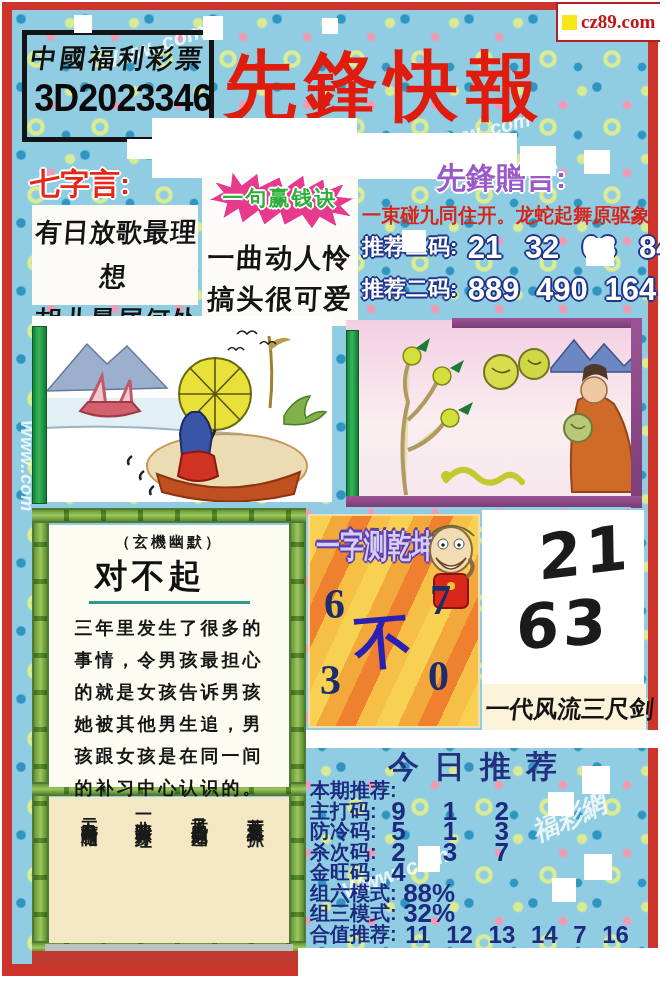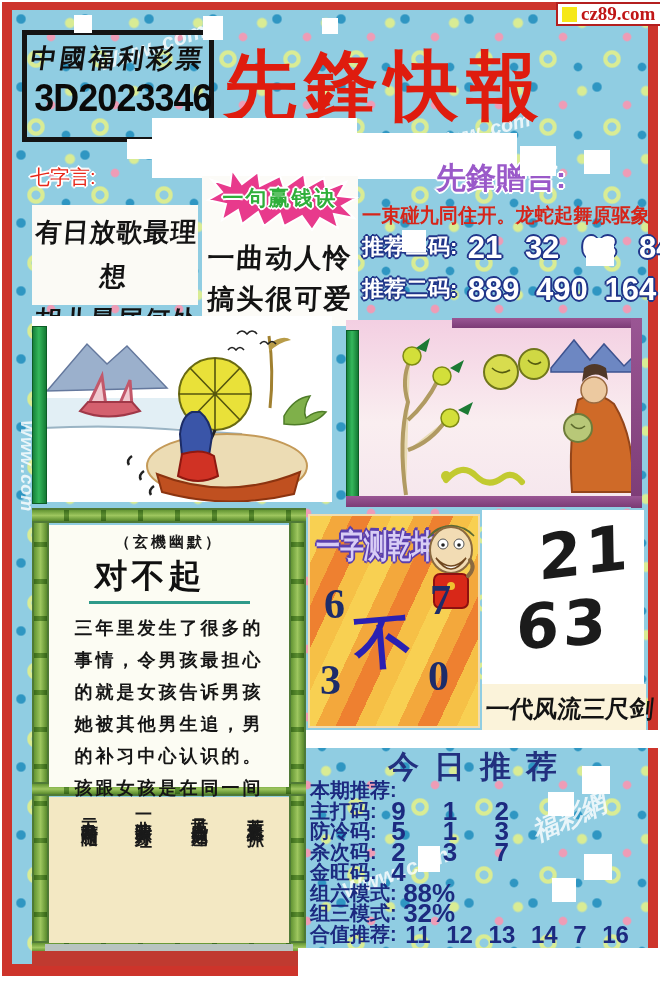--- a/index.html
+++ b/index.html
@@ -17,30 +17,30 @@
  radial-gradient(circle at 58px 13px,#d9ec94 4px,rgba(0,0,0,0) 6px);
  background-size:64px 68px}
 .frame{left:2px;top:2px;width:656px;height:974px;background:#cd342b}
 .paper{left:12px;top:10px;width:636px;height:954px}
 
 .ow{text-shadow:-2px 0 #fff,2px 0 #fff,0 -2px #fff,0 2px #fff,-1px -1px #fff,1px -1px #fff,-1px 1px #fff,1px 1px #fff}
 .onavy{color:#fff;text-shadow:-2px 0 #21368a,2px 0 #21368a,0 -2px #21368a,0 2px #21368a,-1px -1px #21368a,1px -1px #21368a,-1px 1px #21368a,1px 1px #21368a}
 .wm{color:rgba(255,255,255,.8);font-style:italic;font-weight:bold;pointer-events:none}
 .sq{position:absolute;background:#fff}
 
-.badge{left:556px;top:2px;width:108px;height:24px;background:#fff;border:2px solid #b41f1f;
+.badge{left:556px;top:2px;width:108px;height:40px;background:#fff;border:2px solid #b41f1f;
  display:flex;align-items:center;gap:4px;padding:0 4px}
 .badge .ysq{width:15px;height:15px;background:#f6e818}
 .badge .bt{color:#c01616;font-size:19px;font-family:"Liberation Serif",serif;font-weight:bold}
 .lotto{left:22px;top:30px;width:192px;height:112px;border:5px solid #141414;text-align:center;padding-top:6px}
 .issuer{font-size:26px;font-weight:bold;color:#101010;letter-spacing:3px;transform:skewX(-8deg)}
 .issue{font-size:39px;font-weight:bold;color:#0a0a0a;letter-spacing:-1px;transform:scaleX(.92)}
 .title{left:224px;top:36px;width:436px;font-size:76px;font-weight:bold;color:#df1c0e;
  letter-spacing:8px;white-space:nowrap;transform:scaleX(.96);transform-origin:left top}
-.lab7{left:30px;top:164px;font-size:20px;font-weight:normal;color:#e82618}
+.lab7{left:30px;top:164px;font-size:30px;font-weight:bold;color:#e82618}
 .labgift{left:436px;top:158px;font-size:30px;font-weight:bold;color:#9a59c9}
 
 .pbox1{left:32px;top:205px;width:166px;height:100px;background:#fbfaf5;text-align:center;padding-top:6px}
 .pbox1 div{font-size:26px;font-weight:bold;color:#131313;line-height:44px;letter-spacing:1px;transform:skewX(-4deg)}
 .pbox2{left:202px;top:176px;width:156px;height:150px;background:#fcfbf7;text-align:center}
 .pbox2 .ln{font-size:27px;font-weight:bold;color:#131313;line-height:41px;letter-spacing:2px;transform:skewX(-3deg)}
 .burst{left:200px;top:168px;width:160px;height:64px}
 .burst .btxt{position:absolute;left:0;top:16px;width:160px;text-align:center;font-size:21px;font-weight:bold;color:#2faf3a;letter-spacing:2px}
 
 .motto{left:362px;top:202px;width:292px;font-size:20px;font-weight:bold;color:#d6251a;white-space:nowrap;transform:scaleX(.96);transform-origin:left top}
@@ -205,22 +205,22 @@
   <div class="abs bamH" style="left:32px;top:941px;width:274px;height:13px"></div>
 
   <div class="abs humor">
     <div class="hd kai">（玄機幽默）</div>
     <div><span class="ttl kai">对不起</span></div>
     <div class="story kai">
       <div>三年里发生了很多的</div>
       <div>事情，令男孩最担心</div>
       <div>的就是女孩告诉男孩</div>
       <div>她被其他男生追，男</div>
+      <div>孩跟女孩是在同一间</div>
       <div>的补习中心认识的。</div>
-      <div>孩跟女孩是在同一间</div>
     </div>
   </div>
 
   <div class="abs vpoem">
     <div class="vcol" style="left:192px">黄忠老将一二抓</div>
     <div class="vcol" style="left:136px">见了西瓜遇知已</div>
     <div class="vcol" style="left:80px">一曲清歌东方红</div>
     <div class="vcol" style="left:26px">二五出马两相随</div>
   </div>
   <div class="abs gray-strip"></div>

